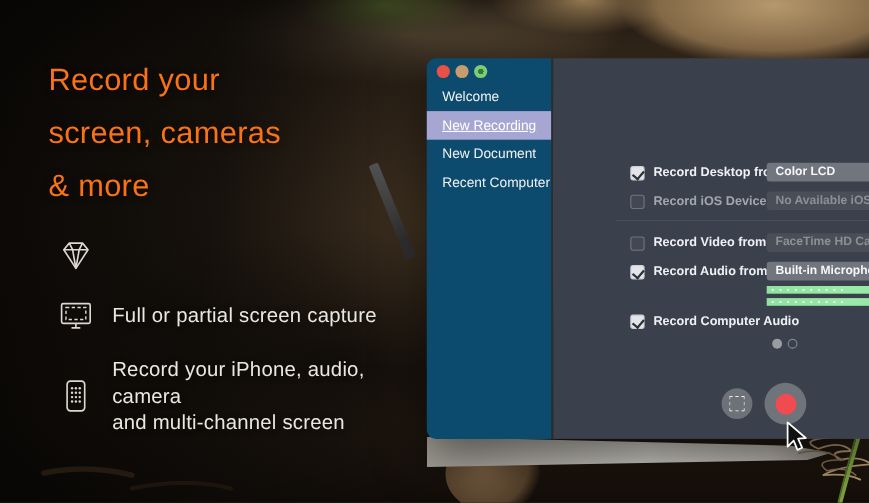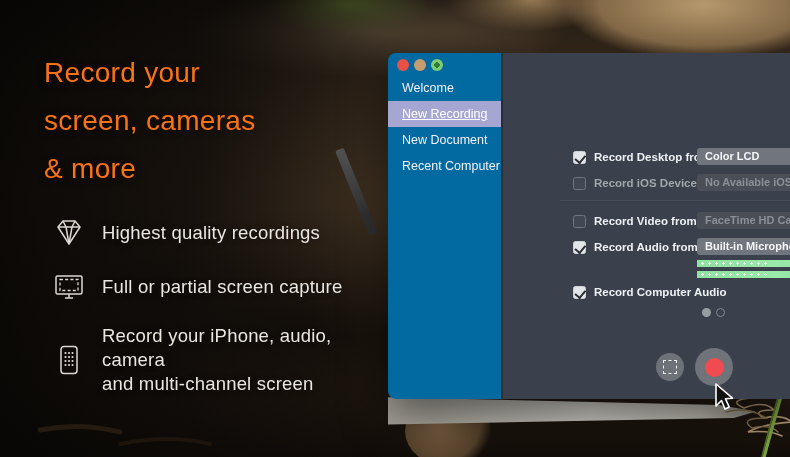--- a/index.html
+++ b/index.html
@@ -36,21 +36,21 @@
   .features{position:absolute;left:52px;top:0;width:320px;color:#eae6e0;}
   .feature{position:absolute;display:flex;align-items:center;gap:16px;}
   .feature .txt{font-size:18.5px;font-weight:300;line-height:24px;letter-spacing:.2px;
     text-shadow:0 1px 6px rgba(0,0,0,.4);}
   .f-icon{width:34px;height:34px;flex:0 0 34px;}
   .f-icon svg{display:block;}
 
   
   .appwin{position:absolute;left:388px;top:53px;width:402px;height:346px;display:flex;
     border-radius:8px 0 0 8px;box-shadow:0 18px 45px rgba(0,0,0,.55);}
-  .sidebar{position:relative;width:113px;flex:0 0 113px;background:#0369a1;
+  .sidebar{position:relative;width:113px;flex:0 0 113px;background:#0c4a6e;
     border-radius:8px 0 0 8px;border-right:2px solid #2a2d32;}
   .lights{position:absolute;top:6px;left:9px;display:flex;gap:5px;}
   .light{width:12px;height:12px;border-radius:50%;}
   .light.red{background:#e85048;}
   .light.yellow{background:#c79d6f;}
   .light.green{background:radial-gradient(circle at 50% 50%, #2f7c35 0 2.6px, #7ecb78 2.7px);}
   .side-items{position:absolute;left:0;right:0;top:22px;}
   .side-item{height:26px;line-height:26px;padding-left:14px;font-size:12.5px;color:#f2f2f4;cursor:default;}
   .side-item.selected{background:#a6a6d3;color:#ffffff;text-decoration:underline;}
 
@@ -113,21 +113,20 @@
   </h1>
 
   <div class="features">
     <div class="feature" style="top:216px;">
       <span class="f-icon">
         <svg width="34" height="34" viewBox="0 0 34 34" fill="none" stroke="#ddd8d1" stroke-width="1.5" stroke-linejoin="round">
           <path d="M6 11 L11 5 H23 L28 11 L17 28 Z"></path>
           <path d="M6 11 H28 M11 5 L14 11 L17 28 M23 5 L20 11 L17 28"></path>
         </svg>
       </span>
-      <span class="txt">Highest quality recordings</span>
     </div>
     <div class="feature" style="top:270px;justify-content:center;">
       <span class="f-icon">
         <svg width="34" height="34" viewBox="0 0 34 34" fill="none" stroke="#ddd8d1" stroke-width="1.5">
           <rect x="4" y="6" width="26" height="18" rx="1.5"></rect>
           <rect x="8" y="9.5" width="18" height="11" stroke-dasharray="3 2.2" stroke-width="1.3"></rect>
           <path d="M13 28 h8 M17 24 v4"></path>
         </svg>
       </span>
       <span class="txt">Full or partial screen capture</span>

